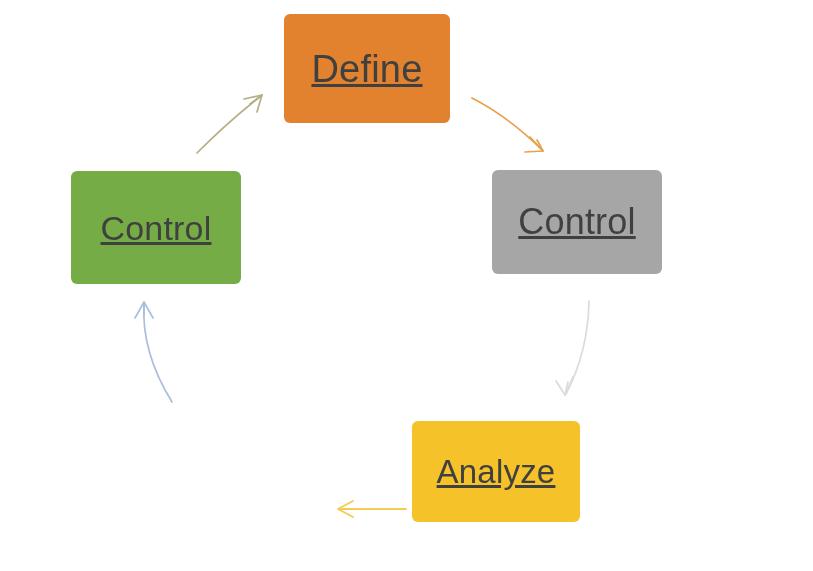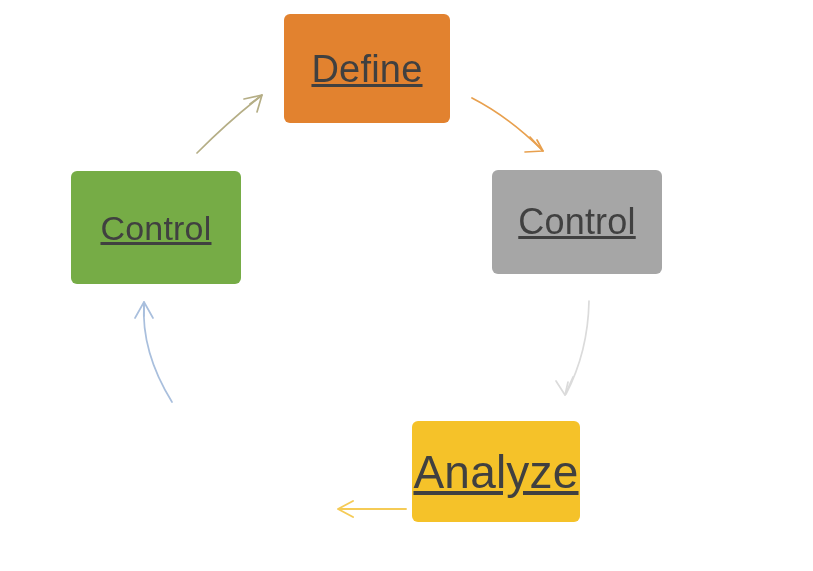--- a/index.html
+++ b/index.html
@@ -44,21 +44,21 @@
   #node-measure {
     left: 492px;  top: 170px;
     width: 170px; height: 104px;
     background: #A6A6A6;
     font-size: 36px;
   }
   #node-analyze {
     left: 412px;  top: 421px;
     width: 168px; height: 101px;
     background: #F5C229;
-    font-size: 46px;
+    font-size: 33px;
   }
   #node-improve {
     left: 152px;  top: 421px;
     width: 168px; height: 101px;
     background: #6BA2D8;
     font-size: 34px;
   }
   #node-control {
     left: 71px;   top: 171px;
     width: 170px; height: 113px;

